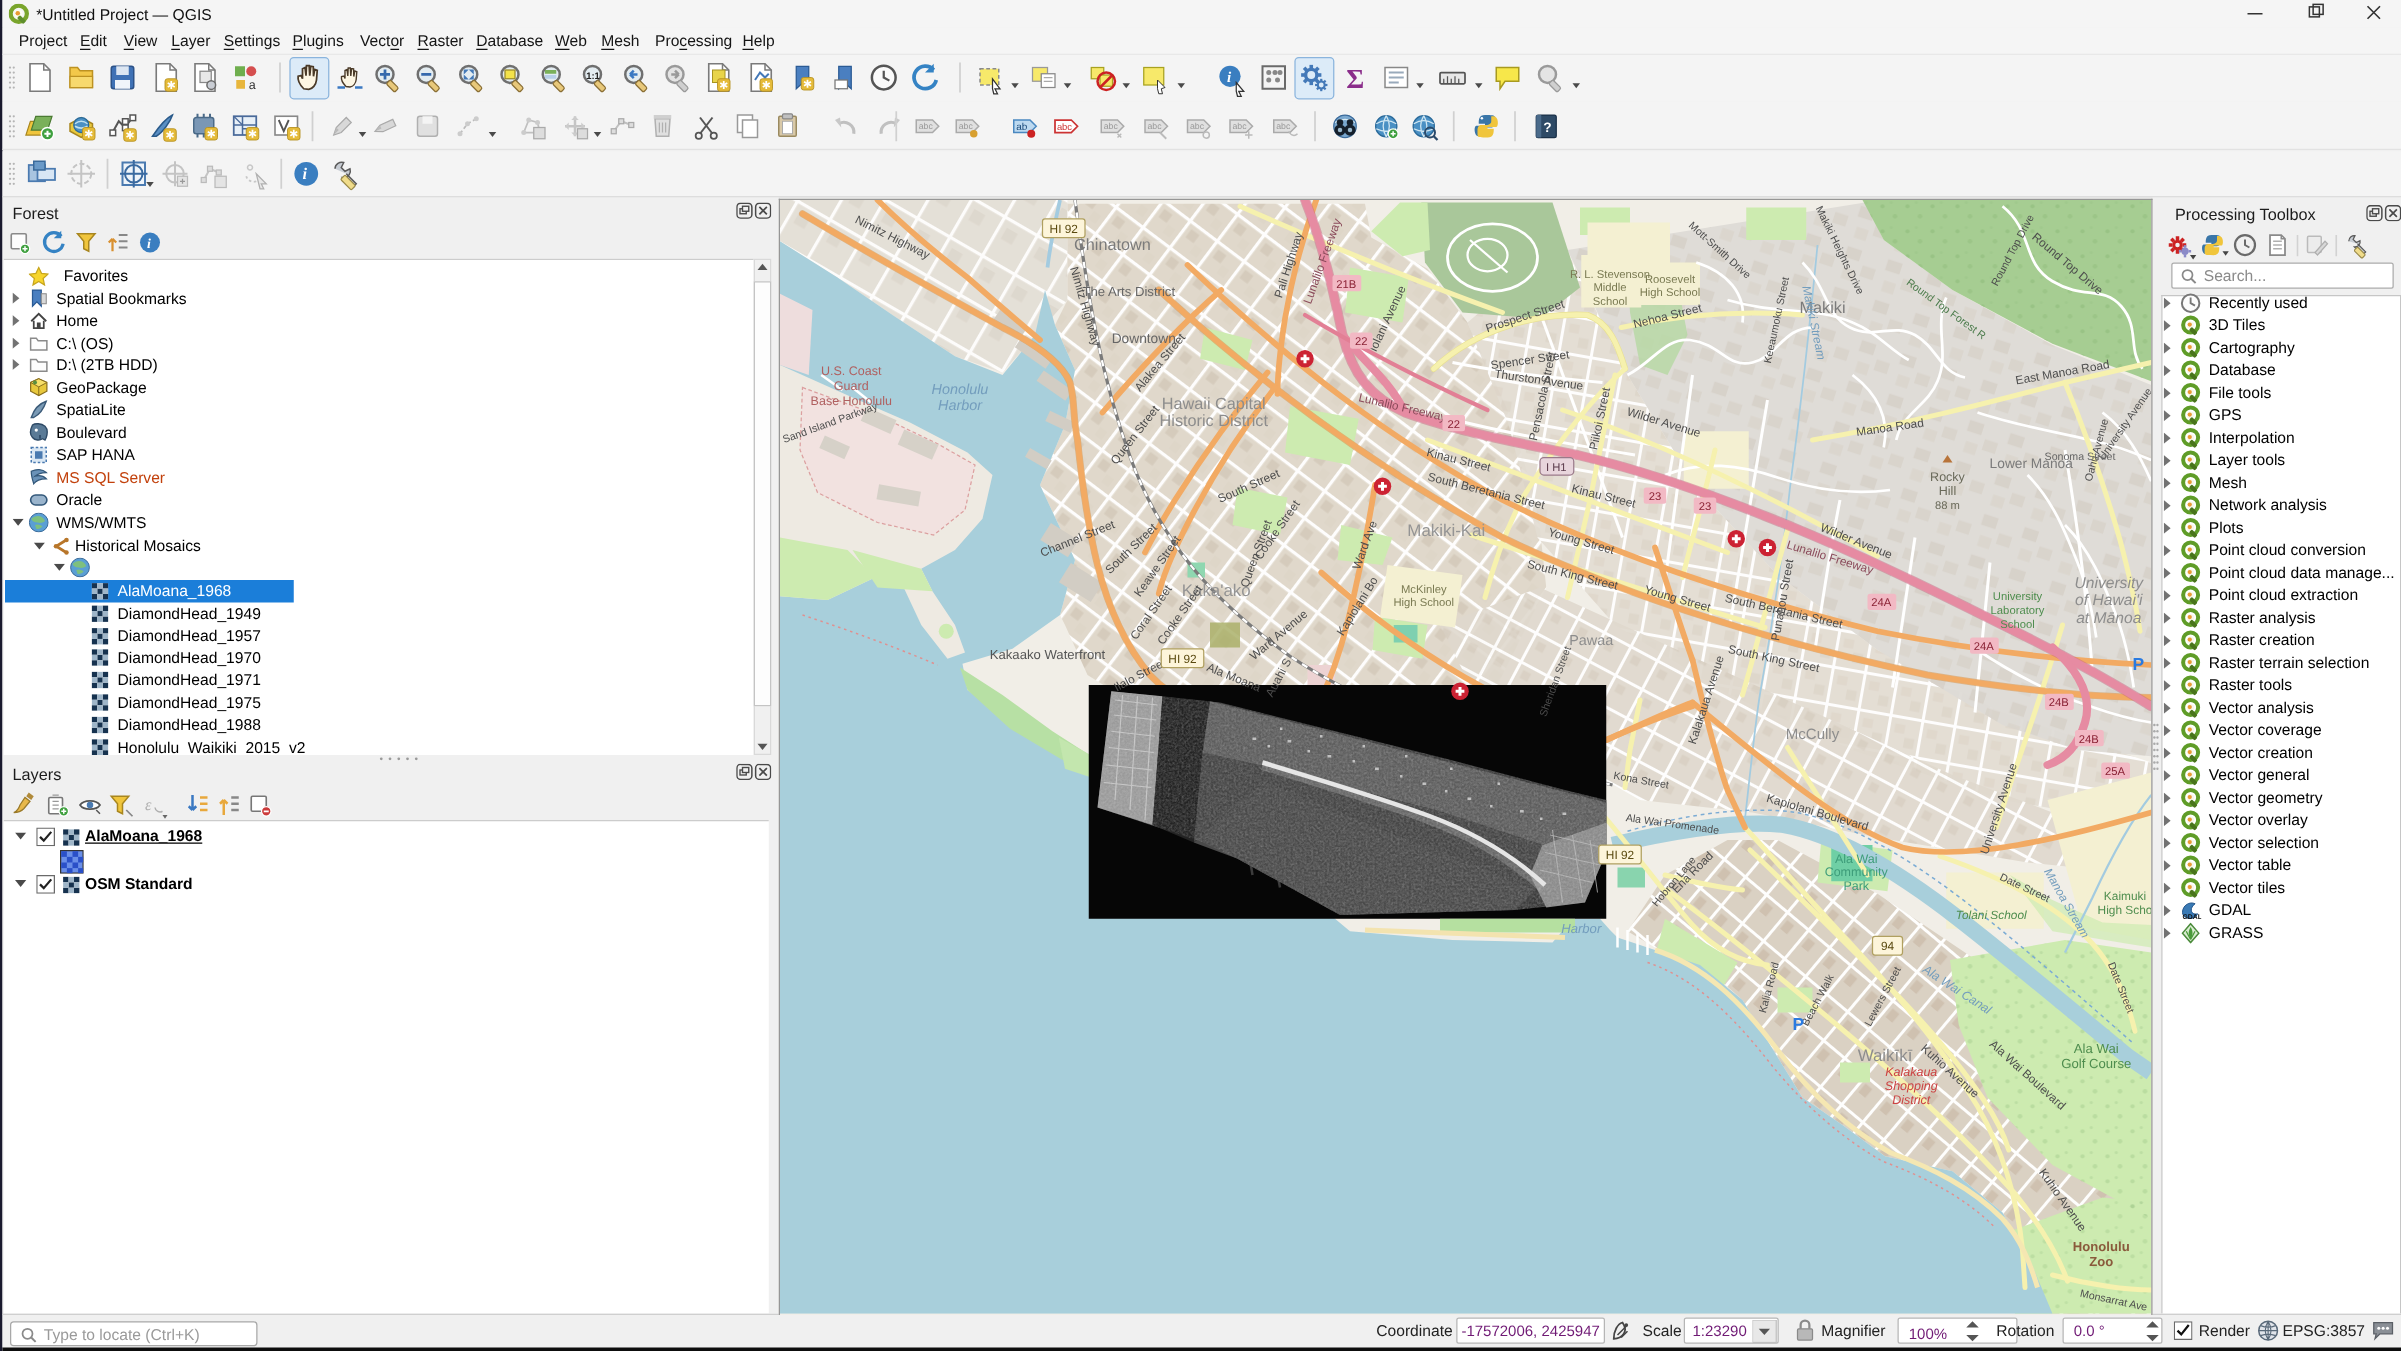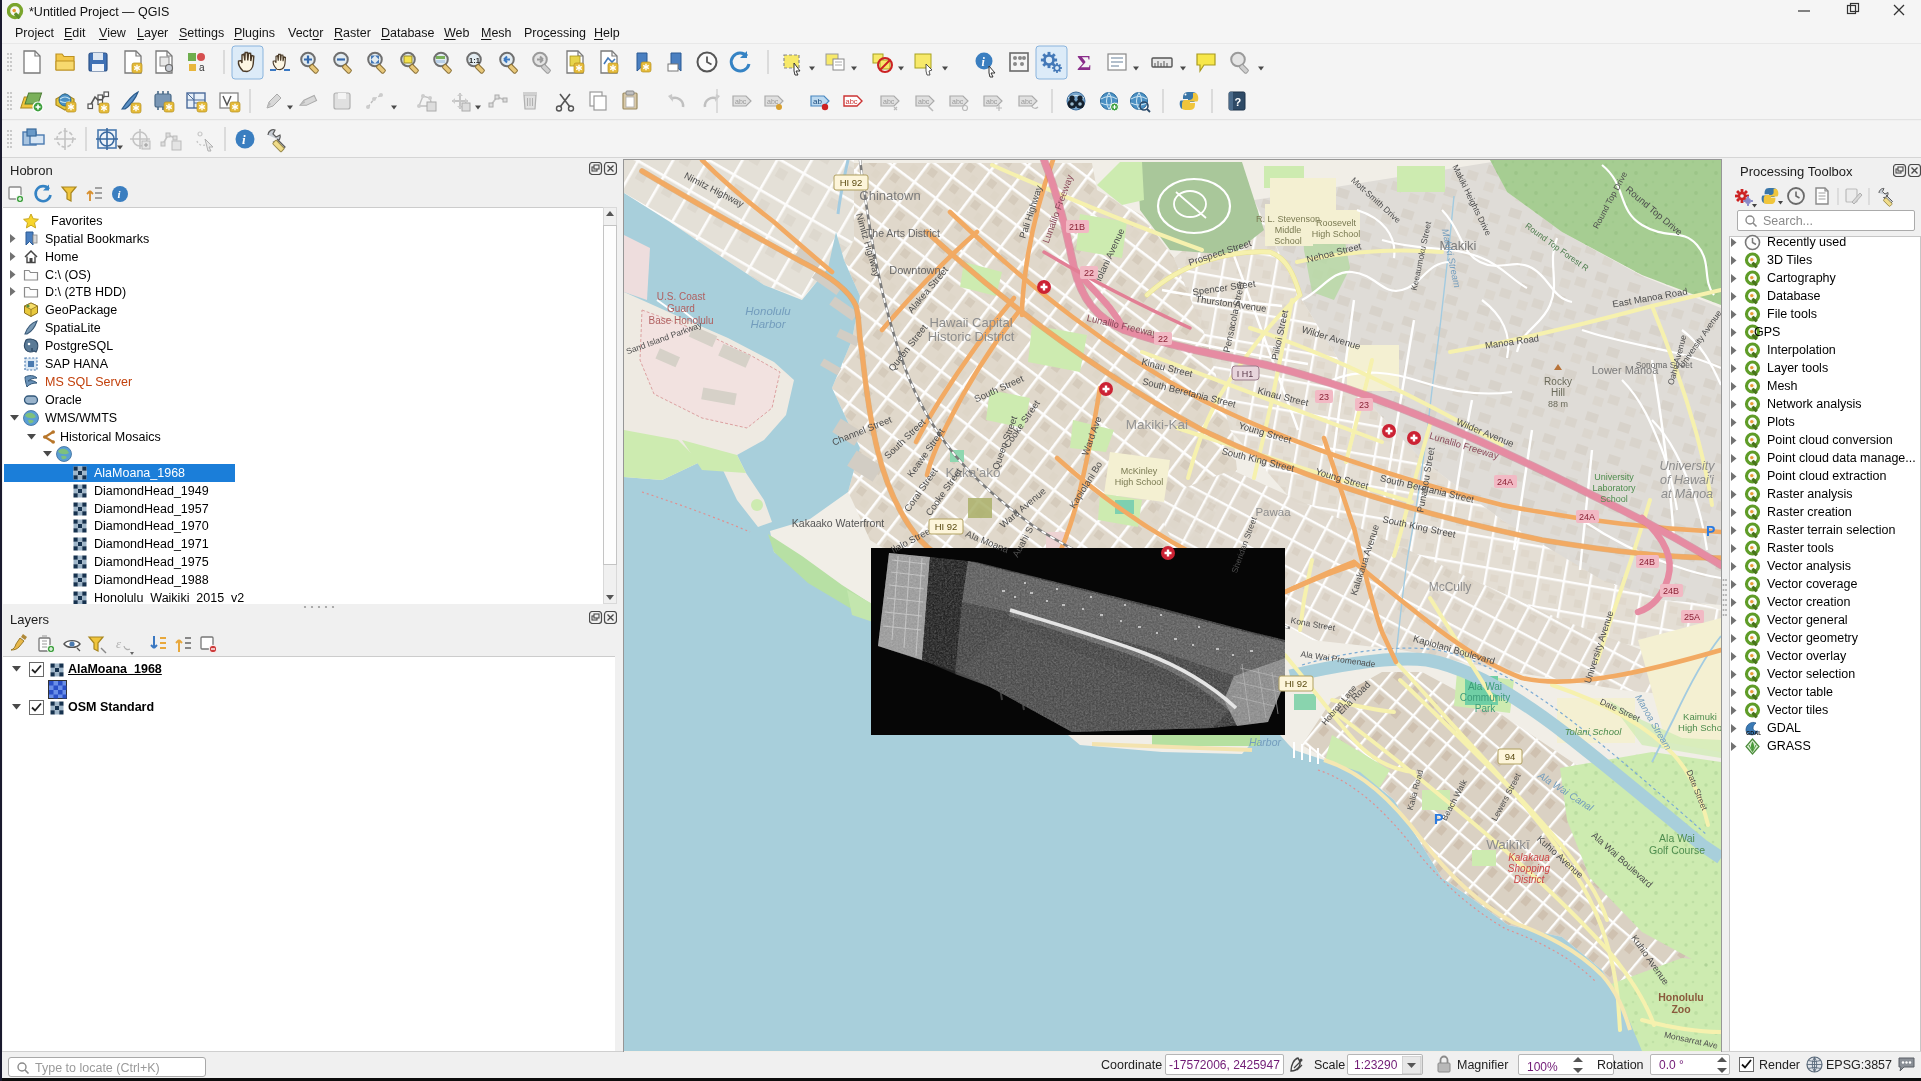--- a/index.html
+++ b/index.html
@@ -616,21 +616,21 @@
           <path d="M2,5 Q5,2 9,3 Q12,4 13,7 Q10,9 7,8 Q3,8 2,5 Z" fill="#7ec07e"></path>
           <path d="M5,10 Q8,9 11,11 Q9,14 6,13 Z" fill="#7ec07e"></path>
         </g>
 <g id="s-star">
           <path d="M8,1 L10.2,5.7 L15.4,6.3 L11.5,9.8 L12.6,14.9 L8,12.2 L3.4,14.9 L4.5,9.8 L0.6,6.3 L5.8,5.7 Z" fill="#f7d52c" stroke="#c8a61e" stroke-width="1"></path>
         </g>
 </defs>
 </svg>
 
 <div id="browser" class="abs" style="overflow:hidden">
-  <div class="panel-title abs" style="left:8px;top:5px">Hobron</div>
+  <div class="panel-title abs" style="left:8px;top:5px">Forest</div>
   <svg class="abs" style="left:587px;top:4px" width="28" height="13" viewBox="0 0 28 13">
         <rect x="0.5" y="0.5" width="12" height="12" rx="3" fill="none" stroke="#4a4a4a" stroke-width="1.2"></rect>
         <rect x="3" y="5" width="5" height="4" fill="none" stroke="#4a4a4a" stroke-width="1.1"></rect>
         <rect x="5" y="3" width="5" height="4" fill="#f0f0f0" stroke="#4a4a4a" stroke-width="1.1"></rect>
         <rect x="15.5" y="0.5" width="12" height="12" rx="3" fill="none" stroke="#4a4a4a" stroke-width="1.2"></rect>
         <path d="M18.5,3.5 L24.5,9.5 M24.5,3.5 L18.5,9.5" stroke="#4a4a4a" stroke-width="1.4"></path>
       </svg>
   <svg class="abs" style="left:0;top:25px" width="300" height="22" viewBox="0 0 300 22">
     <g transform="translate(14,11)">
           <rect x="-7" y="-7" width="12" height="12" rx="1" fill="#fdfdfd" stroke="#8a8a8a" stroke-width="1.3"></rect>
@@ -725,21 +725,21 @@
           <path d="M2,14 C4,8 8,3 14,1 C12,7 8,12 4,14 Z" fill="#7a9ab5" stroke="#3a5a78" stroke-width="1.1"></path>
         </svg>
         <span class="lbl" style="left:43px;color:#000">SpatiaLite</span>
       </div>
 <div class="trow" style="left:0;top:179.4px;width:600px">
         <svg class="abs" style="left:21px;top:1px" width="16" height="16" viewBox="0 0 16 16">
           <path d="M3,2 C1,6 1,10 3,12 C5,14.5 9,14.5 11,13 L13,14 L14,12 C15,9 15,5 13,3 C10,0.5 5,0.5 3,2 Z" fill="#5a7a96" stroke="#2e4a66" stroke-width="1.1"></path>
           <circle cx="6" cy="6" r="1.3" fill="#fff"></circle>
           <path d="M9,13 L9,10" stroke="#2e4a66" stroke-width="1.4"></path>
         </svg>
-        <span class="lbl" style="left:43px;color:#000">PostgreSQL</span>
+        <span class="lbl" style="left:43px;color:#000">Boulevard</span>
       </div>
 <div class="trow" style="left:0;top:197.3px;width:600px">
         <svg class="abs" style="left:21px;top:1px" width="16" height="16" viewBox="0 0 16 16">
           <rect x="2" y="2" width="12" height="12" fill="#dbe8f4" stroke="#4a7ab0" stroke-width="1.2" stroke-dasharray="2,1.6"></rect>
           <rect x="5" y="5" width="6" height="6" fill="#4a7ab0"></rect>
         </svg>
         <span class="lbl" style="left:43px;color:#000">SAP HANA</span>
       </div>
 <div class="trow" style="left:0;top:215.1px;width:600px">
         <svg class="abs" style="left:21px;top:1px" width="16" height="16" viewBox="0 0 16 16">
@@ -1110,21 +1110,21 @@
 <div class="trow" style="left:0;top:165px;width:200px">
         <svg class="abs" style="left:9px;top:4.5px" width="8" height="10">
           <use href="#s-arrow-r"></use>
         </svg>
         <svg class="abs" style="left:22px;top:0.5px" width="17" height="17" viewBox="0 0 17 17">
           <circle cx="8.5" cy="8" r="6" fill="none" stroke="#5f9c28" stroke-width="3.2"></circle>
           <circle cx="8.5" cy="8" r="2.9" fill="#f7f7e8"></circle>
           <circle cx="7.8" cy="7.6" r="1.7" fill="#e89a34"></circle>
           <rect x="9.5" y="9.5" width="6.5" height="3.4" rx="1" transform="rotate(45 9.5 9.5)" fill="#49741c"></rect>
         </svg>
-        <span class="lbl ptooltxt" style="left:32px">GPS</span>
+        <span class="lbl ptooltxt" style="left:45px">GPS</span>
       </div>
 <div class="trow" style="left:0;top:183px;width:200px">
         <svg class="abs" style="left:9px;top:4.5px" width="8" height="10">
           <use href="#s-arrow-r"></use>
         </svg>
         <svg class="abs" style="left:22px;top:0.5px" width="17" height="17" viewBox="0 0 17 17">
           <circle cx="8.5" cy="8" r="6" fill="none" stroke="#5f9c28" stroke-width="3.2"></circle>
           <circle cx="8.5" cy="8" r="2.9" fill="#f7f7e8"></circle>
           <circle cx="7.8" cy="7.6" r="1.7" fill="#e89a34"></circle>
           <rect x="9.5" y="9.5" width="6.5" height="3.4" rx="1" transform="rotate(45 9.5 9.5)" fill="#49741c"></rect>

